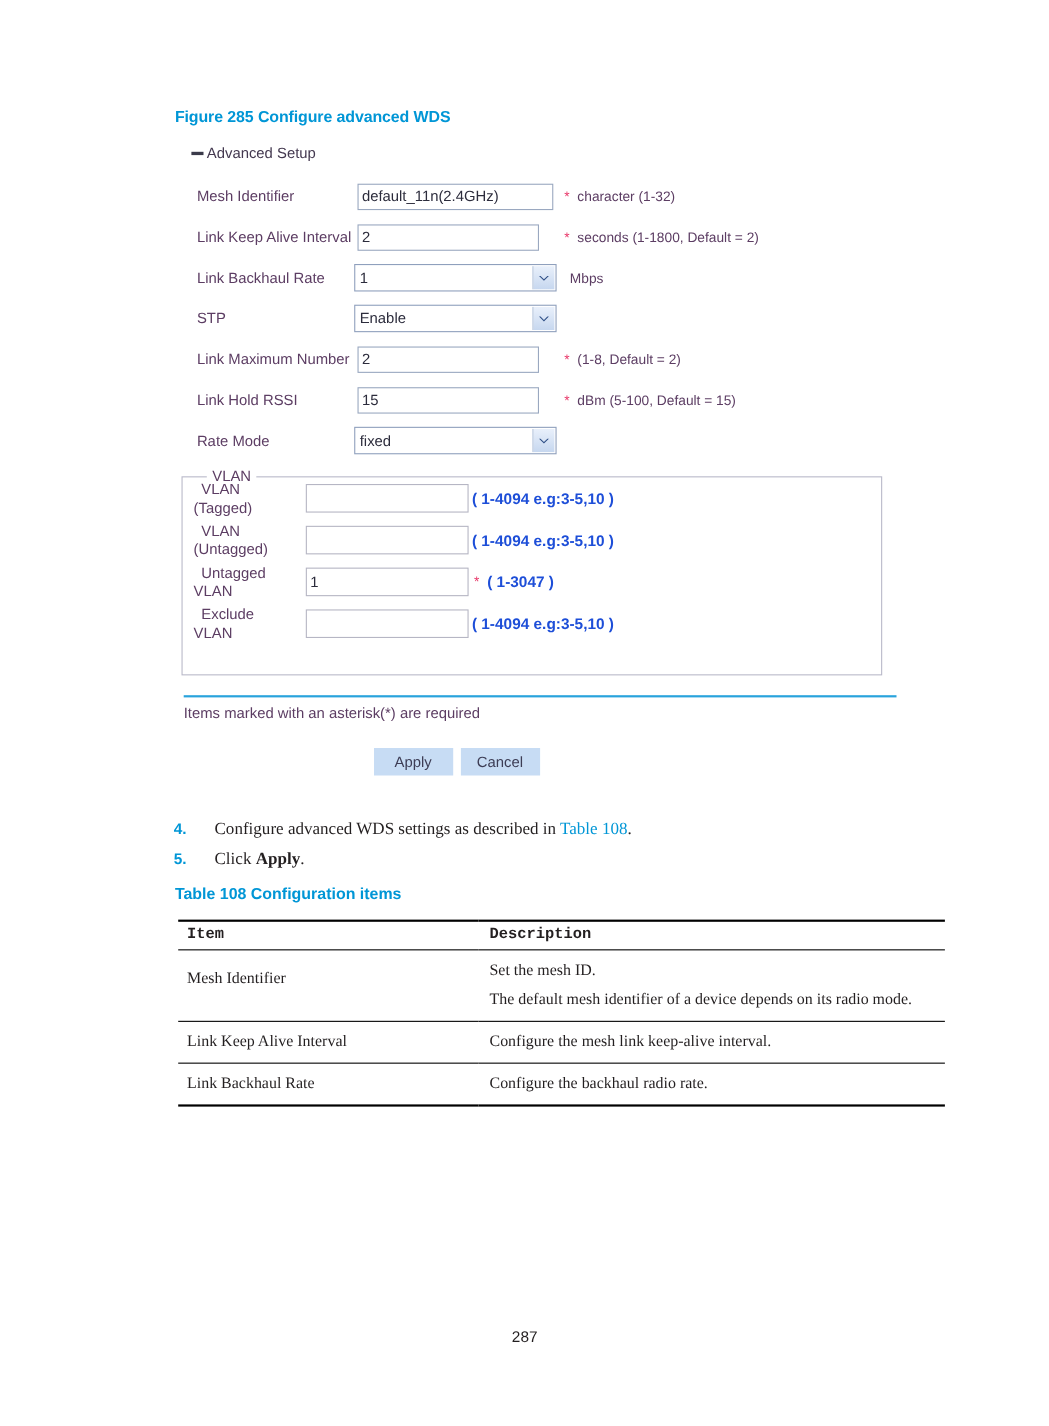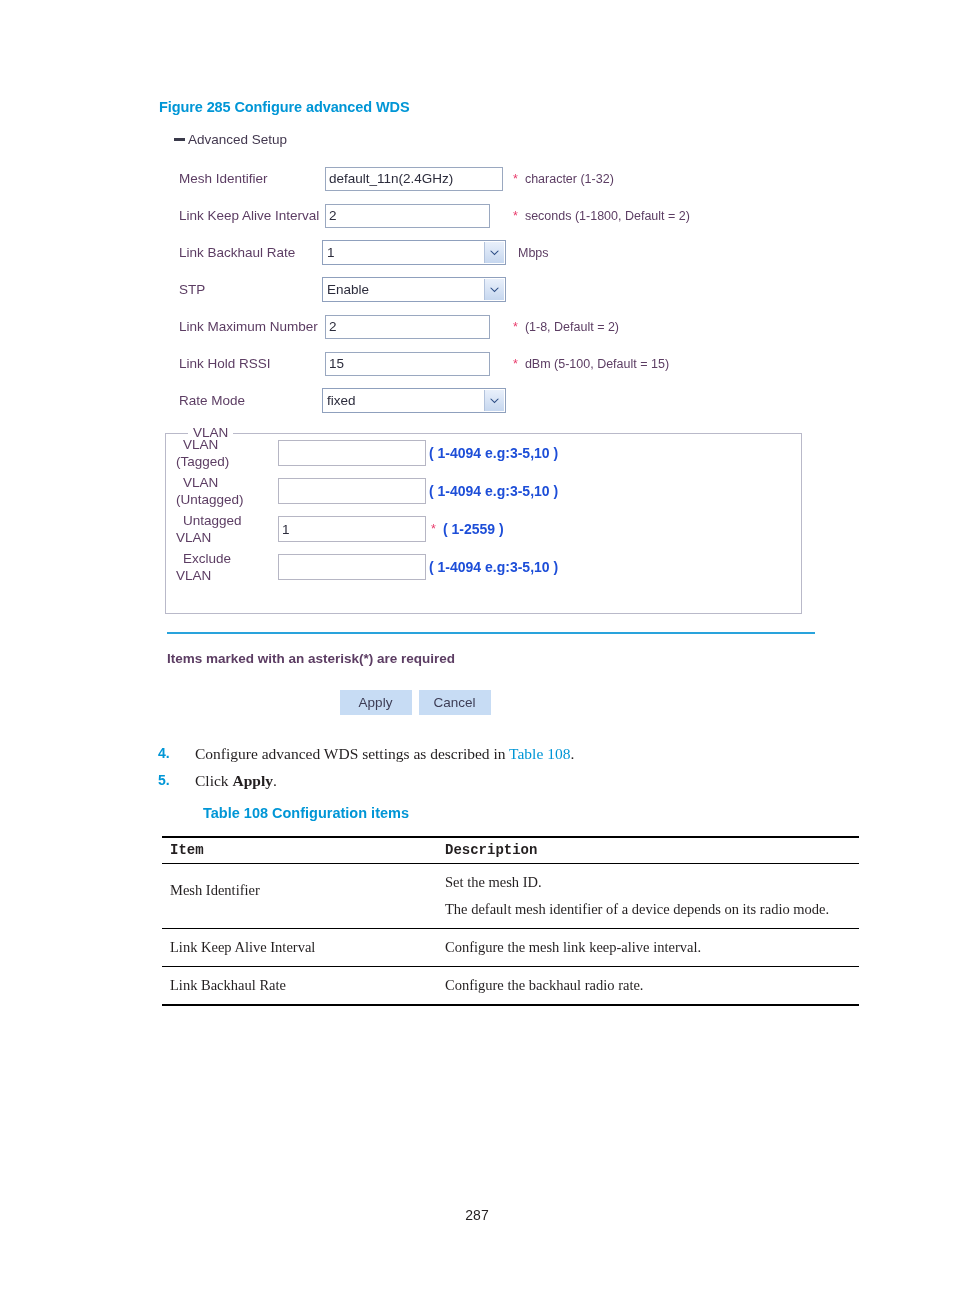--- a/index.html
+++ b/index.html
@@ -203,25 +203,24 @@
 
   
   .divider {
     margin-top: 18px;
     margin-left: 2px;
     width: 648px;
     height: 2px;
     background: #29a3dc;
   }
   .req-note {
-    margin-top: 17px;
+    margin-top: 7px;
     margin-left: 2px;
     font-size: 13.5px;
     color: #5c3d63;
-    font-weight: bold;
   }
 
   .btn-row {
     margin-top: 24px;
     display: flex;
     justify-content: center;
     gap: 7px;
     padding-right: 160px;
   }
   .btn {
@@ -263,21 +262,20 @@
   .bold { font-weight: bold; }
 
   
   .tbl-caption {
     position: absolute;
     left: 159px;
     top: 805px;
     font-size: 14.5px;
     font-weight: bold;
     color: #0096d6;
-    margin-left: 44px;
   }
   table.cfg {
     position: absolute;
     left: 162px;
     top: 836px;
     width: 697px;
     border-collapse: collapse;
     font-family: "Liberation Serif", serif;
     font-size: 14.5px;
     color: #231f20;
@@ -432,21 +430,21 @@
       <span class="vhint">( 1-4094 e.g:3-5,10 )</span>
     </div>
 
     <div class="vrow">
       <div class="vlabel">
         <span>Untagged</span>
         <span class="l2">VLAN</span>
       </div>
       <input class="vtxt" type="text" value="1" style="">
       <span class="vreq">*</span>
-      <span class="vhint">( 1-2559 )</span>
+      <span class="vhint">( 1-3047 )</span>
     </div>
 
     <div class="vrow">
       <div class="vlabel">
         <span>Exclude</span>
         <span class="l2">VLAN</span>
       </div>
       <input class="vtxt" type="text" value="" style="">
       <span class="vhint">( 1-4094 e.g:3-5,10 )</span>
     </div>

